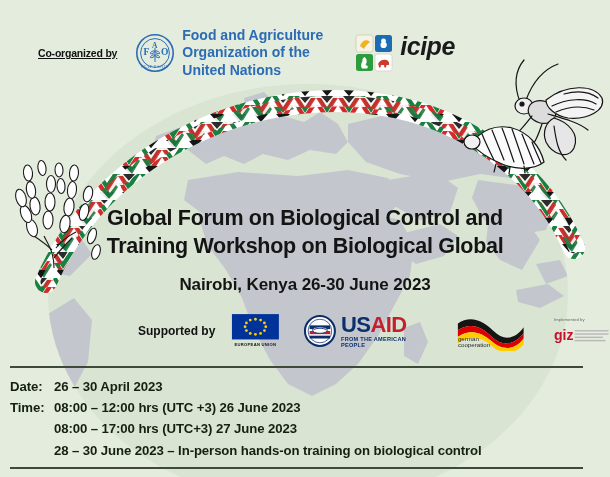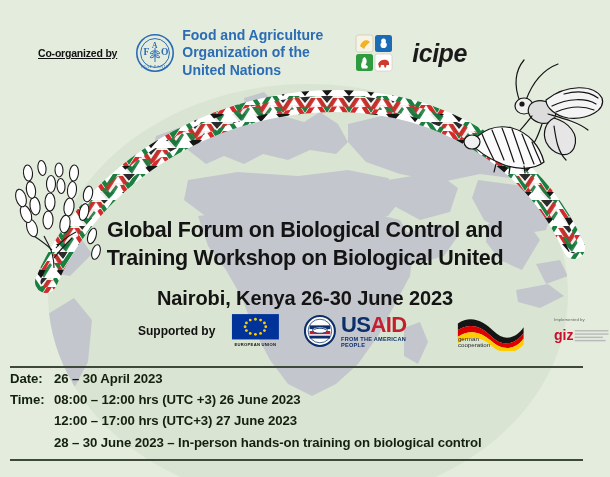--- a/index.html
+++ b/index.html
@@ -100,22 +100,21 @@
   }
   .fao-text {
     font-size: 14px;
     line-height: 1.22;
     font-weight: bold;
     color: #2b6cb5;
     white-space: pre-line;
   }
   .icipe-logo {
     display: flex;
-    align-items: center;
-    gap: 19px;
+    gap: 7px;
     margin-left: 22px;
   }
   .icipe-word {
     font-size: 25px;
     font-style: italic;
     font-weight: bold;
     color: #1a1a1a;
     letter-spacing: -0.5px;
     line-height: 1;
   }
@@ -127,25 +126,25 @@
     top: 204px;
     width: 610px;
     text-align: center;
   }
   .main-title {
     font-size: 21.5px;
     font-weight: bold;
     color: #141414;
     line-height: 1.32;
     letter-spacing: -0.3px;
-    margin: 12px;
+    margin: 0;
   }
   .sub-title {
     margin: 14px 0 0 0;
-    font-size: 20px;
+    font-size: 17px;
     font-weight: bold;
     color: #141414;
     letter-spacing: -0.1px;
   }
 
   
   .support-row {
     position: absolute;
     left: 0;
     top: 306px;
@@ -196,20 +195,21 @@
   }
   .rule {
     height: 1.6px;
     background: #3d4a3a;
     width: 573px;
     margin-left: 0;
   }
   .rule-top { margin-top: 4px; }
   .rule-bottom { margin-top: 6px; }
   .info-lines {
+    margin-top: 8px;
   }
   .info-line {
     display: flex;
     font-size: 13.2px;
     font-weight: bold;
     color: #15210f;
     line-height: 1.62;
     letter-spacing: -0.1px;
   }
   .info-key {
@@ -409,21 +409,21 @@
         <path d="M23 30 C24.5 26.5, 28 25, 31.5 26 C33.5 26.6, 34.5 28.5, 34 31
                  L31.5 31 L31 33.5 L29.5 33.5 L29 31 L26 31 L25.5 33.5 L24 33.5 L23.6 31 Z" fill="#cf3a2e"></path>
       </svg>
       <span class="icipe-word">icipe</span>
     </span>
   </div>
 
   <div class="title-block">
     <div class="main-title">
       <div>Global Forum on Biological Control and</div>
-      <div>Training Workshop on Biological United</div>
+      <div>Training Workshop on Biological Global</div>
     </div>
     <div class="sub-title">Nairobi, Kenya 26-30 June 2023</div>
   </div>
 
   <div class="support-row">
     <span class="support-label">Supported by</span>
 
     <svg class="eu-logo" width="52" height="38" viewBox="0 0 52 38">
       <rect x="1" y="1" width="50" height="27" fill="#003399"></rect>
       <g fill="#ffcc00">
@@ -490,21 +490,21 @@
       <div class="info-line">
         <span class="info-key">Date:</span>
         <span class="info-val">26 – 30 April 2023</span>
       </div>
       <div class="info-line">
         <span class="info-key">Time:</span>
         <span class="info-val">08:00 – 12:00 hrs (UTC +3) 26 June 2023</span>
       </div>
       <div class="info-line">
         <span class="info-key"></span>
-        <span class="info-val">12:00 – 17:00 hrs (UTC+3) 27 June 2023</span>
+        <span class="info-val">08:00 – 17:00 hrs (UTC+3) 27 June 2023</span>
       </div>
       <div class="info-line">
         <span class="info-key"></span>
         <span class="info-val">28 – 30 June 2023 – In-person hands-on training on biological control</span>
       </div>
     </div>
     <div class="rule rule-bottom"></div>
   </div>
 
 </div>

